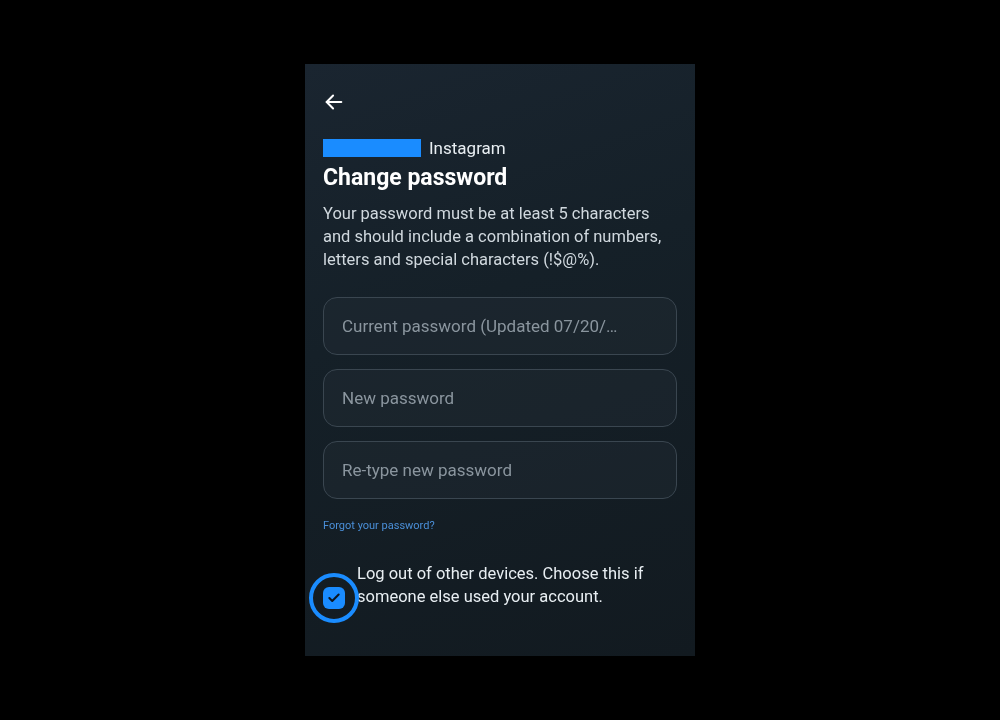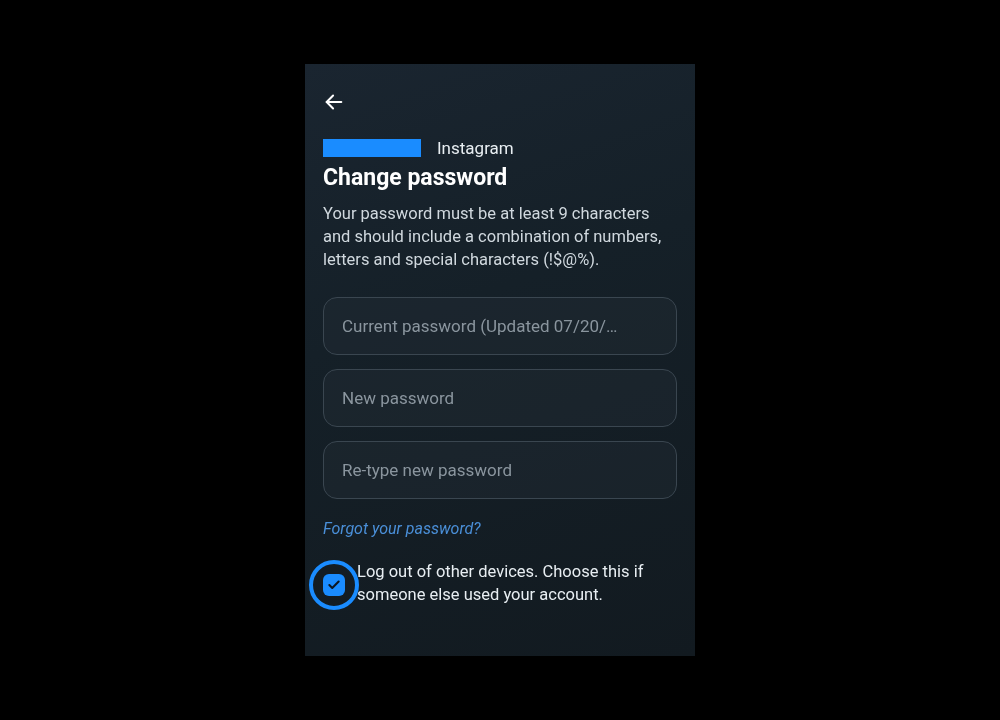--- a/index.html
+++ b/index.html
@@ -33,21 +33,21 @@
       cursor: pointer;
       margin-bottom: 18px;
     }
     .back-btn svg {
       width: 22px;
       height: 22px;
     }
     .account-line {
       display: flex;
       align-items: center;
-      gap: 16px;
+      gap: 8px;
       margin-bottom: 6px;
     }
     .redacted {
       width: 98px;
       height: 18px;
       background: #1a8cff;
     }
     .account-text {
       color: #e8eef2;
       font-size: 17px;
@@ -75,30 +75,29 @@
       font-size: 17px;
       margin-bottom: 14px;
       outline: none;
       font-family: inherit;
     }
     .input-field::placeholder {
       color: #8a959e;
     }
     .forgot-link {
       color: #4a8fd8;
-      font-size: 16px;
+      font-size: 11px;
       text-decoration: none;
       display: block;
       margin-top: 6px;
-      margin-bottom: 24px;
-      font-style: italic;
+      margin-bottom: 32px;
     }
     .checkbox-row {
       display: flex;
-      align-items: center;
+      align-items: flex-end;
       gap: 12px;
       position: relative;
     }
     .checkbox-wrapper {
       position: relative;
       flex-shrink: 0;
     }
     .checkbox-highlight {
       position: absolute;
       top: -14px;
@@ -142,21 +141,21 @@
     </svg>
   </div>
 
   <div class="account-line">
     <div class="redacted"></div>
     <span class="account-text">Instagram</span>
   </div>
 
   <h1 class="title">Change password</h1>
 
-  <p class="description">Your password must be at least 9 characters and should include a combination of numbers, letters and special characters (!$@%).</p>
+  <p class="description">Your password must be at least 5 characters and should include a combination of numbers, letters and special characters (!$@%).</p>
 
   <input type="password" class="input-field" placeholder="Current password (Updated 07/20/…" style="">
 
   <input type="password" class="input-field" placeholder="New password" style="">
 
   <input type="password" class="input-field" placeholder="Re-type new password" style="">
 
   <a href="#" class="forgot-link">Forgot your password?</a>
 
   <div class="checkbox-row">

